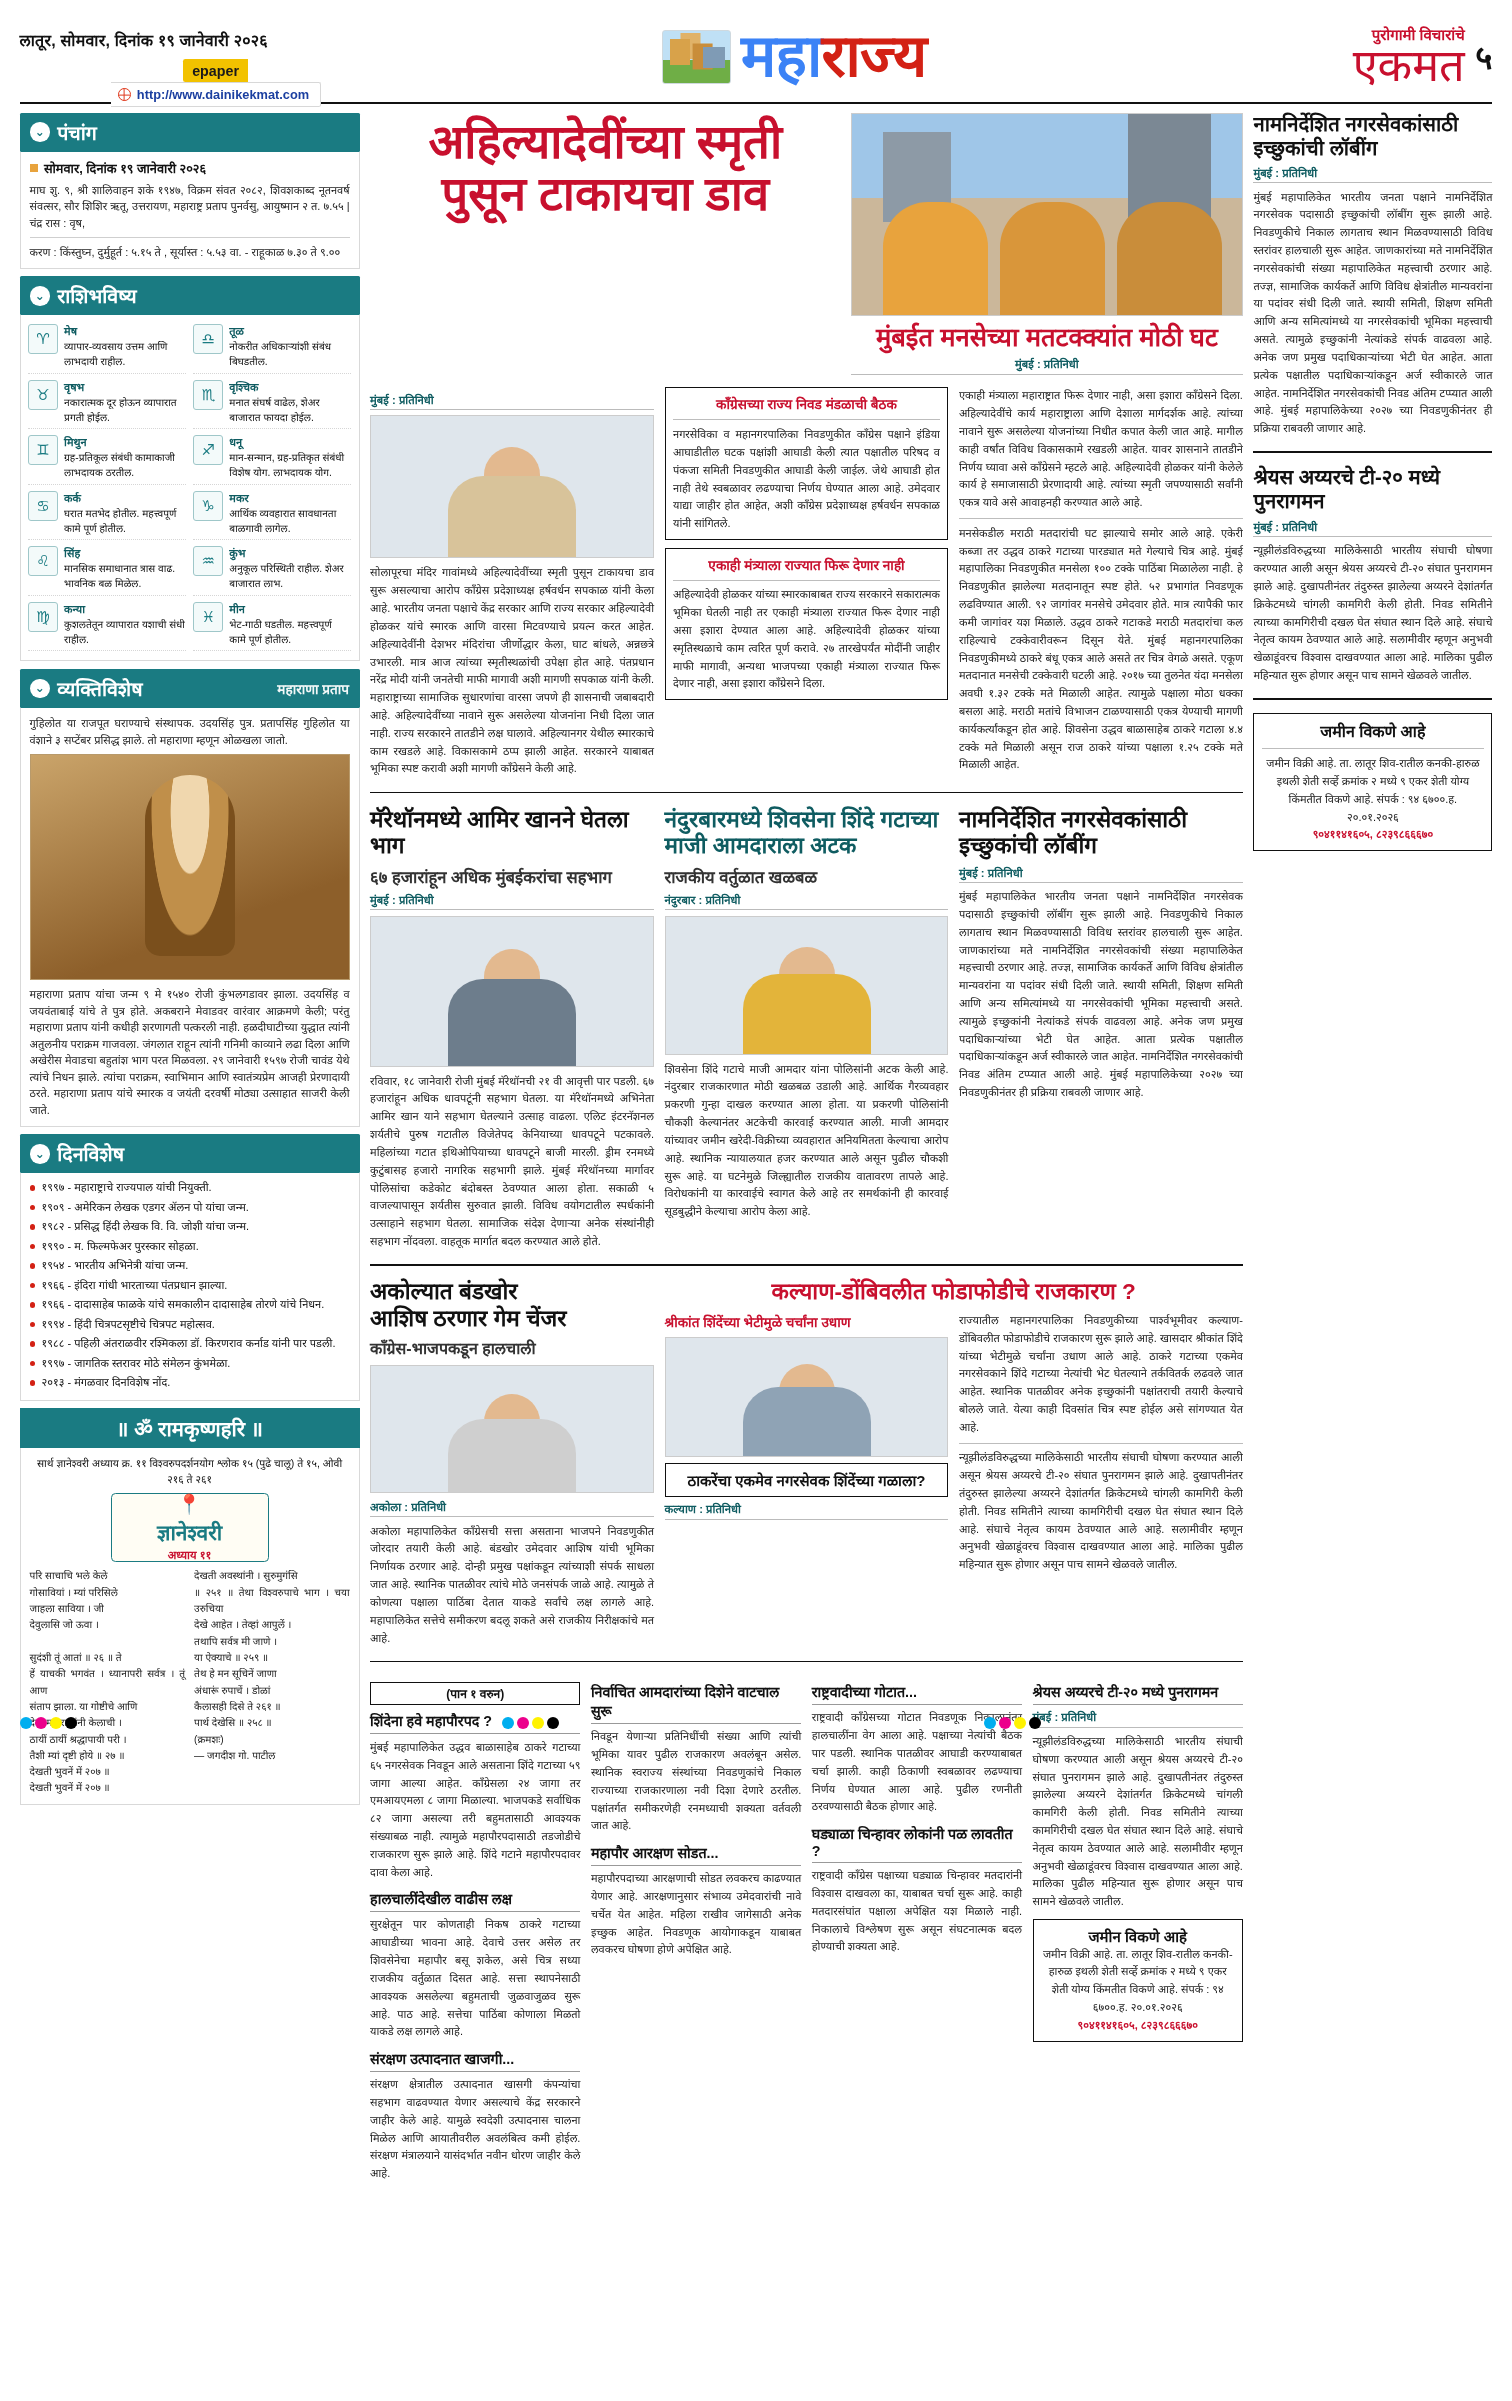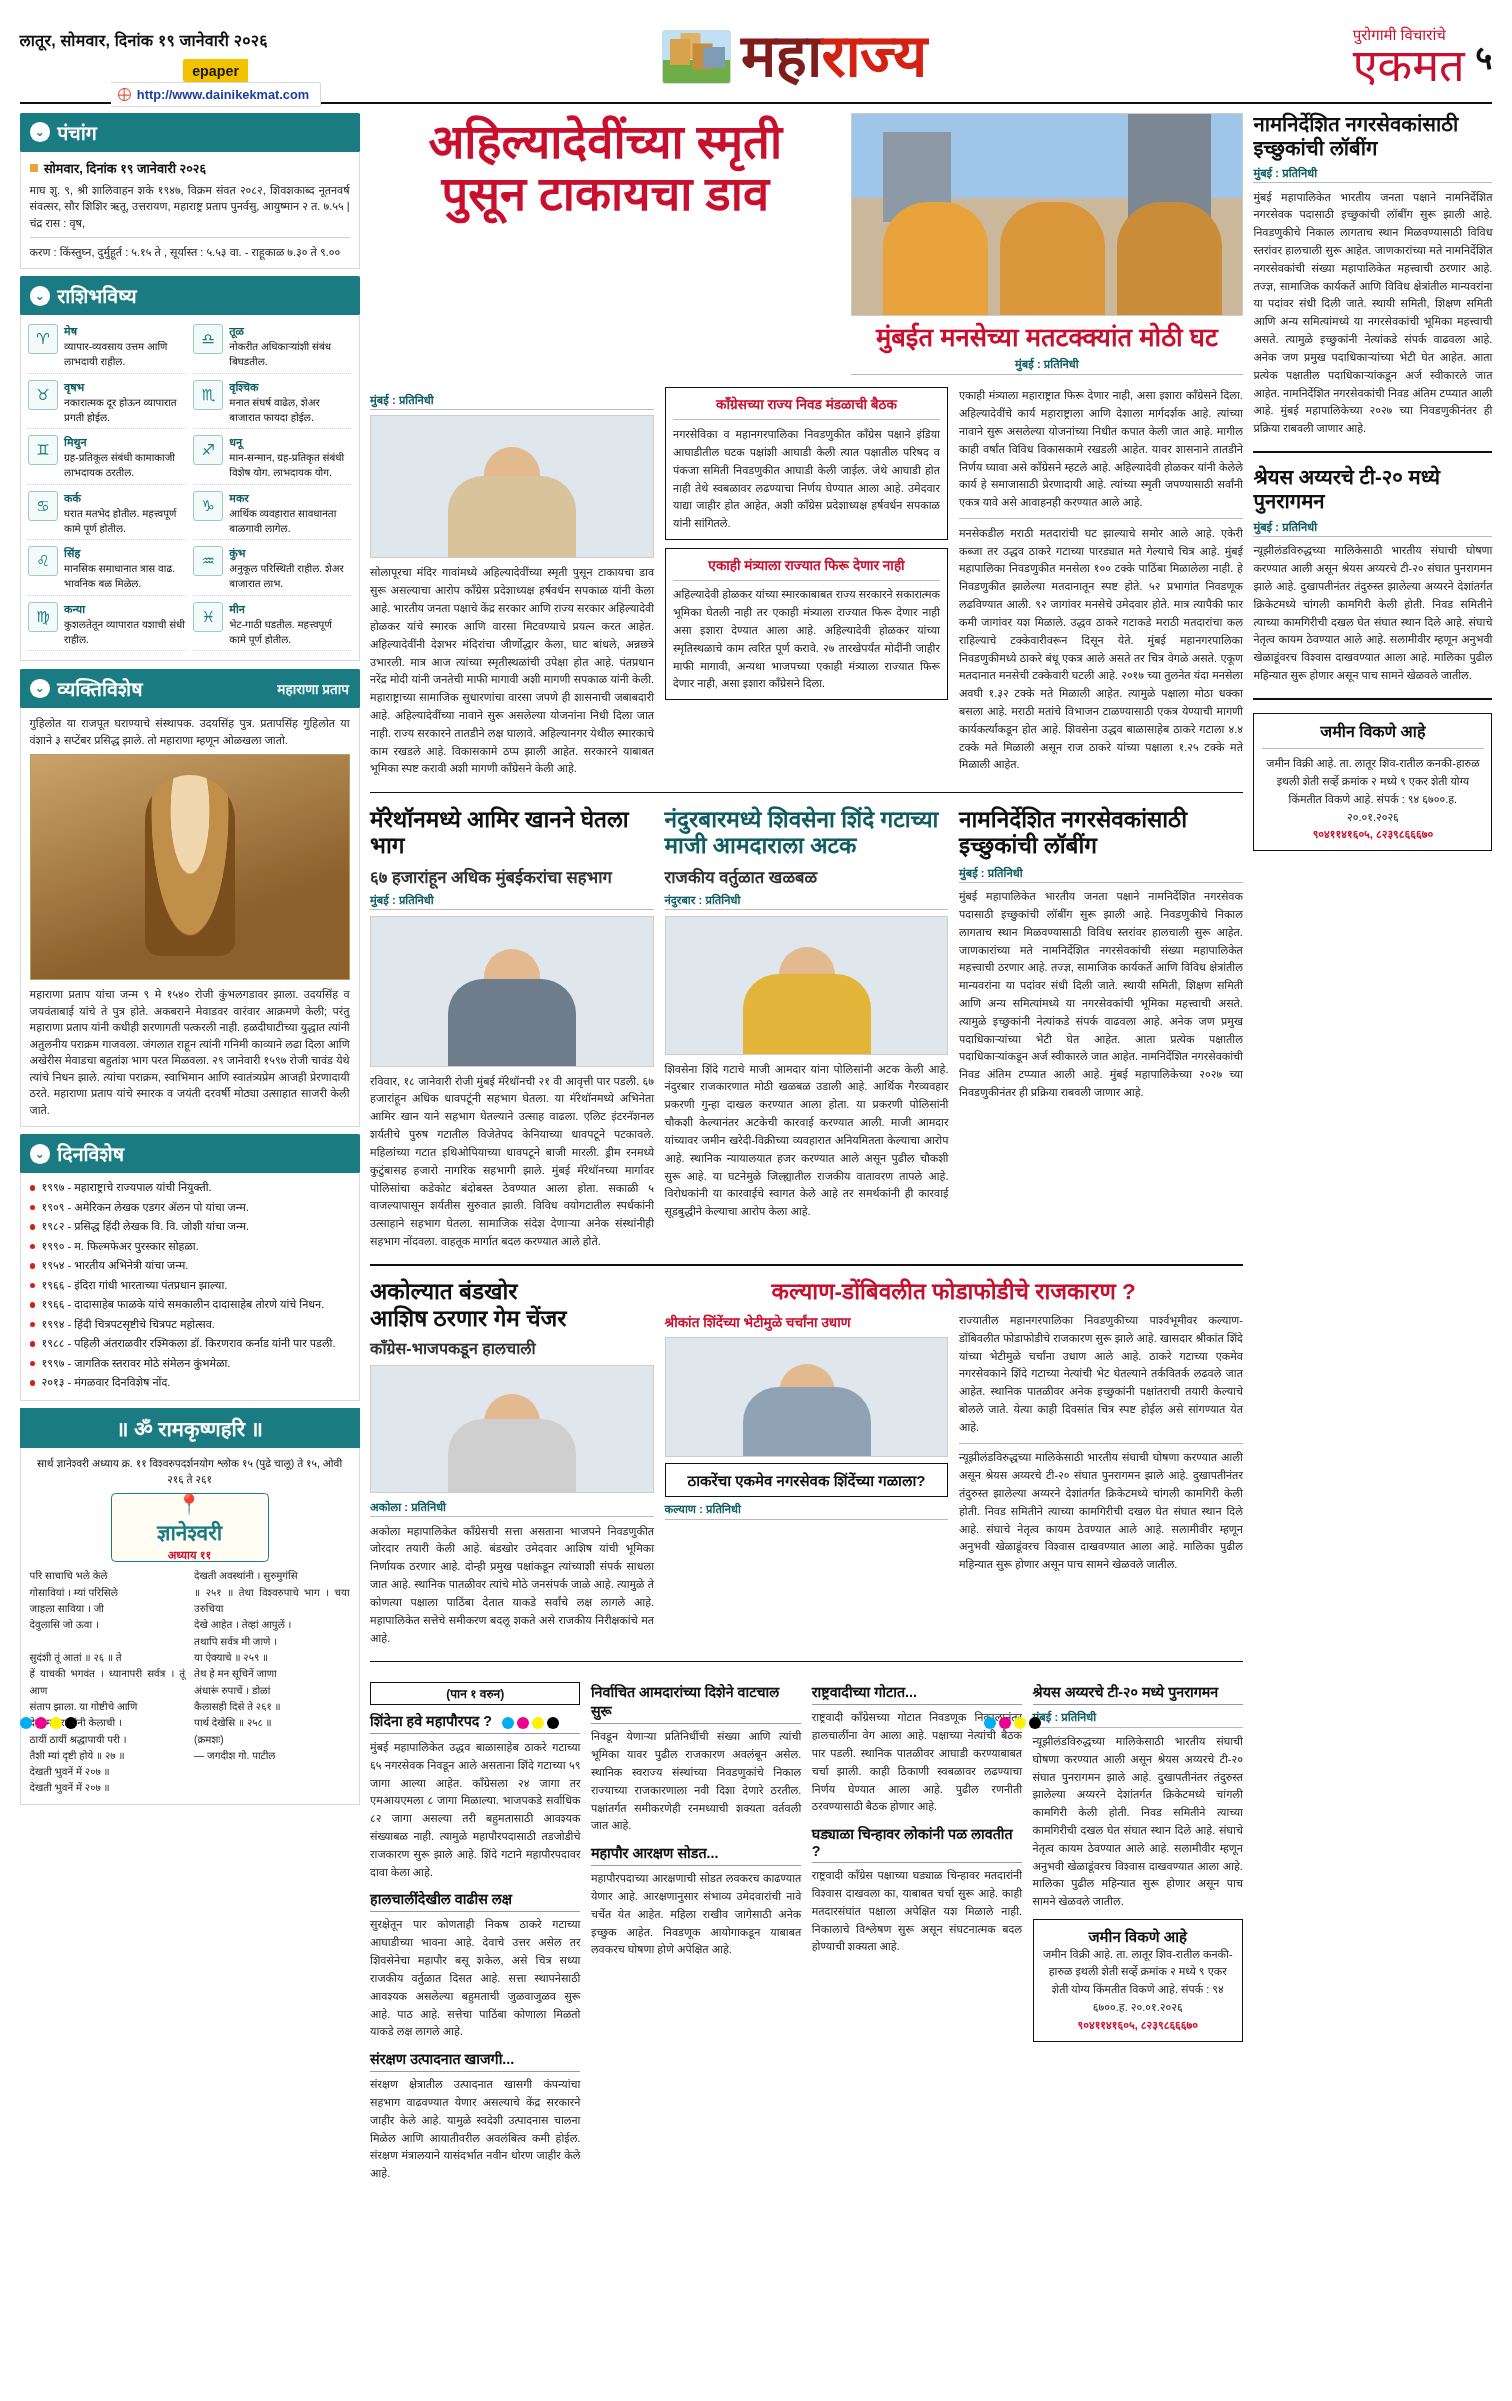--- a/index.html
+++ b/index.html
@@ -51,24 +51,24 @@
     position:relative; overflow:hidden; border:0.8px solid #cfd9df;
   }
   .mast-logo-img:before{
     content:""; position:absolute; left:7.5px; bottom:18px; width:19.6px; height:25.6px;
     background:#d8a24a; box-shadow: 22.6px 4.5px 0 0 #c98d3a, 10.5px -6px 0 0 #e0b268;
   }
   .mast-logo-img:after{
     content:""; position:absolute; right:4.5px; bottom:15px; width:22.6px; height:21px; background:#7f9bb5;
   }
   .mast-title { font-size: 59px; font-weight: 800; line-height:1; letter-spacing:-0.8px;}
-  .mast-title .maha { color:#7f1d1d; }
+  .mast-title .maha { color:#3b82f6; }
   .mast-title .rajya { color:#d32114; }
   .mast-right { width: 316px; display:flex; align-items:center; justify-content:flex-end; gap:10.5px;}
-  .mast-right .tag { font-size:15px; color:#c8102e; font-weight:400; text-align:left; line-height:1.25;}
+  .mast-right .tag { font-size:15px; color:#c8102e; font-weight:700; text-align:right; line-height:1.25;}
   .mast-right .brand { font-size:45px; font-weight:400; color:#c8102e; line-height:.95;}
   .mast-pageno { font-size:33px; font-weight:800; color:#111; }
 
   
   .body-grid {
     display: grid;
     grid-template-columns: 340px 1fr 239px;
     gap: 10.5px;
     margin-top: 9px;
     height: 2248px;

